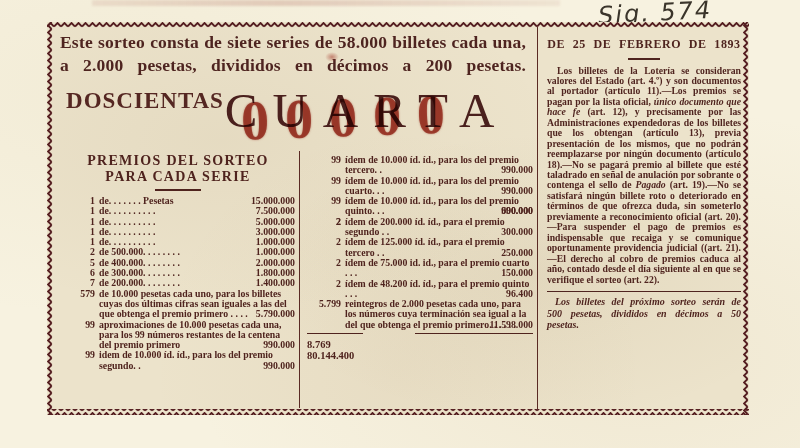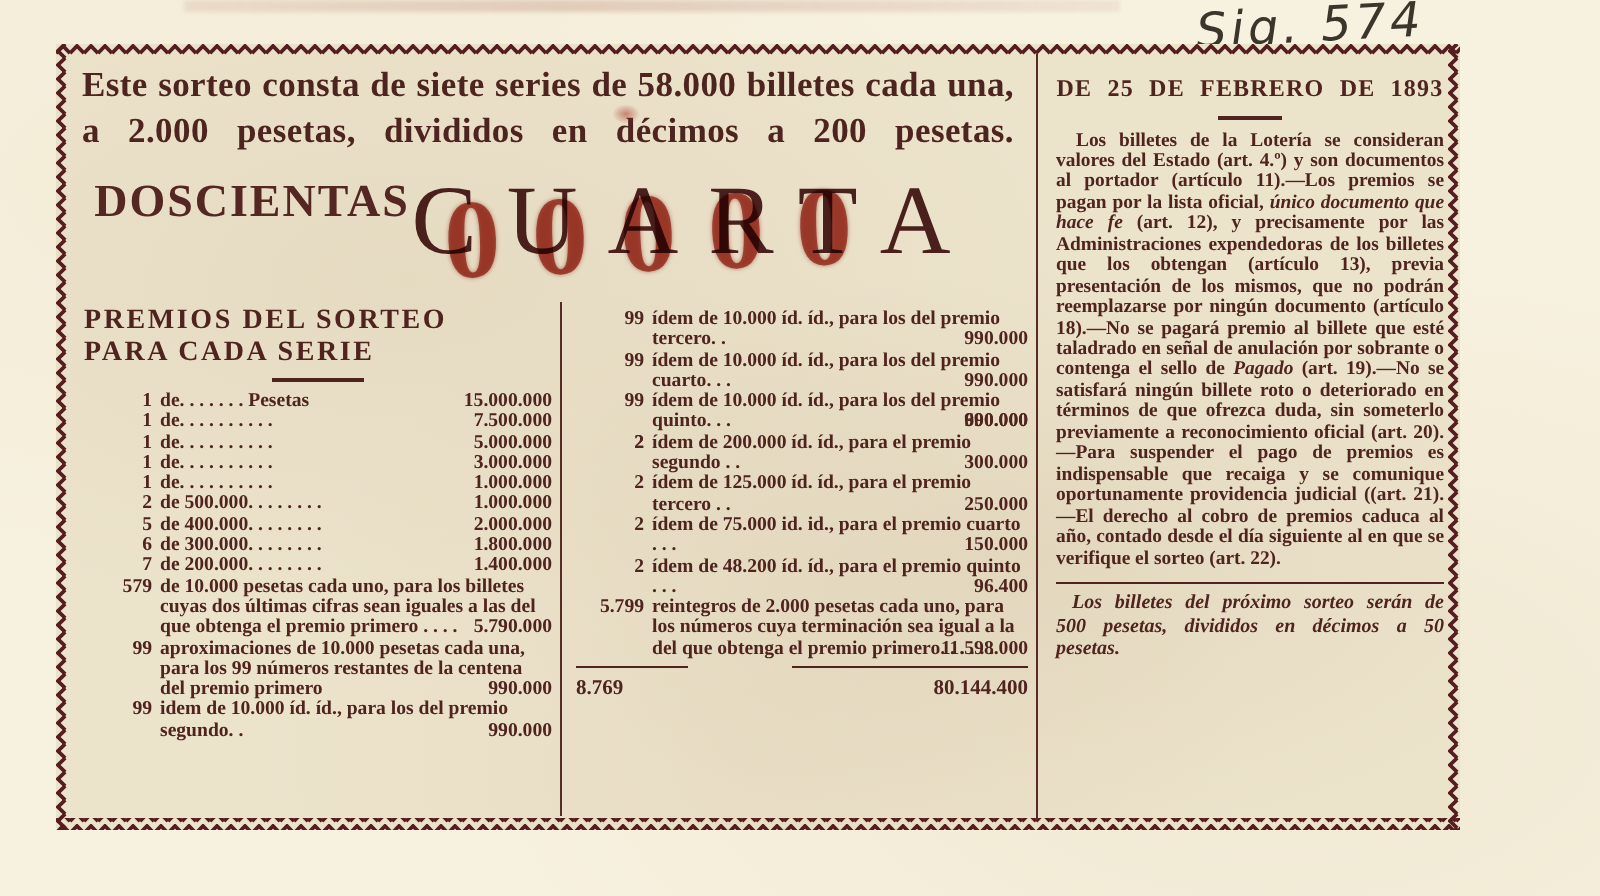--- a/index.html
+++ b/index.html
@@ -9,21 +9,21 @@
       radial-gradient(ellipse at 15% 20%, rgba(200,180,130,.10), transparent 45%),
       radial-gradient(ellipse at 80% 80%, rgba(190,160,110,.12), transparent 50%),
       radial-gradient(ellipse at 55% 45%, rgba(210,190,140,.08), transparent 40%);
     font-family:"Liberation Serif","DejaVu Serif",serif;}
   .ghost-top{position:absolute;left:92px;top:0;width:468px;height:6px;
     background:linear-gradient(90deg, rgba(150,60,50,.10), rgba(150,60,50,.20) 40%, rgba(150,60,50,.08));
     filter:blur(1px);}
   .handwriting{position:absolute;left:598px;top:-3px;width:180px;
     font-family:"DejaVu Sans",sans-serif;font-style:italic;font-size:24px;
     color:#3b352b;transform:rotate(-3deg);letter-spacing:2px;}
-  .ticket{position:absolute;left:28px;top:22px;width:702px;height:393px;
+  .ticket{position:absolute;left:47px;top:22px;width:702px;height:393px;
     background:#ece3cb;
     background-image:
       radial-gradient(ellipse at 25% 30%, rgba(120,90,40,.06), transparent 45%),
       radial-gradient(ellipse at 70% 65%, rgba(120,90,40,.07), transparent 40%),
       radial-gradient(ellipse at 50% 90%, rgba(150,110,60,.05), transparent 50%);
     color:#4f231e;}
   .zz{position:absolute;left:0;top:0;}
   .intro{position:absolute;left:13px;top:9px;width:466px;
     font-weight:bold;font-size:17.5px;line-height:23px;letter-spacing:.2px;
     text-align:justify;text-align-last:justify;color:#4e2420;}
@@ -33,33 +33,33 @@
   .stamp{position:absolute;left:148px;top:36px;width:344px;height:104px;}
   .stamp .print{position:absolute;left:50%;top:50%;transform:translate(-50%,-50%);
     font-weight:normal;font-size:49px;letter-spacing:15px;color:#4a201d;white-space:nowrap;}
   .stamp .red{position:absolute;left:50%;top:50%;
     transform:translate(calc(-50% - 16px), calc(-50% + 7px)) rotate(-2deg);
     font-weight:bold;font-size:56px;letter-spacing:16px;color:rgba(158,41,28,.78);
     white-space:nowrap;mix-blend-mode:multiply;text-shadow:0 0 2px rgba(158,41,28,.55);}
   .stamp .smudge{position:absolute;left:130px;top:-6px;width:14px;height:10px;border-radius:50%;
     background:radial-gradient(ellipse, rgba(158,41,28,.5), transparent 70%);}
   .pcol-left{position:absolute;left:14px;top:131px;width:234px;}
-  .ptitle{font-weight:bold;font-size:14px;line-height:16px;letter-spacing:1.3px;}
+  .ptitle{text-align:center;font-weight:bold;font-size:14px;line-height:16px;letter-spacing:1.3px;}
   .prule{width:46px;height:2px;background:#4f231e;margin:4px auto 5px;}
   .prows{font-weight:bold;font-size:9.8px;line-height:10.3px;font-family:Liberation Serif, serif;}
   .prow{position:relative;padding-left:38px;}
   .prow .q{position:absolute;left:0;top:0;width:34px;text-align:right;}
   .prow .lbl{display:block;}
   .prow .val{position:absolute;right:0;bottom:0;white-space:nowrap;}
   .pdivider{position:absolute;left:252px;top:129px;bottom:7px;width:1px;background:#5a2a24;}
   .pcol-right{position:absolute;left:260px;top:133px;width:226px;}
   .totals{position:relative;margin-top:2px;height:22px;font-weight:bold;font-size:10.5px;}
   .trule-l{position:absolute;left:0;top:1px;width:56px;height:1px;background:#4f231e;}
   .trule-r{position:absolute;right:0;top:1px;width:118px;height:1px;background:#4f231e;}
-  .trow{position:absolute;left:0;right:0;top:7px;display:flex;justify-content:space-between;}
+  .trow{position:absolute;left:0;right:0;top:7px;display:flex;justify-content:space-between;flex-direction:column;}
   .vdivider{position:absolute;left:490px;top:5px;bottom:5px;width:1px;background:#5a2a24;}
   .extract{position:absolute;left:500px;top:15px;width:194px;color:#4f241f;}
   .etitle{text-align:center;font-weight:bold;font-size:12px;line-height:15.5px;
     letter-spacing:.6px;word-spacing:4px;}
   .erule{width:32px;height:2px;background:#4f241f;margin:5px auto 6px;}
   .ebody{margin:0;font-weight:bold;font-size:9.7px;line-height:10.45px;
     text-align:justify;text-indent:10px;}
   .ebody .it{font-style:italic;}
   .efrule{height:1px;background:#4f241f;margin:6px 0 4px;}
   .efoot{margin:0;font-weight:bold;font-style:italic;font-size:10px;line-height:11.5px;

